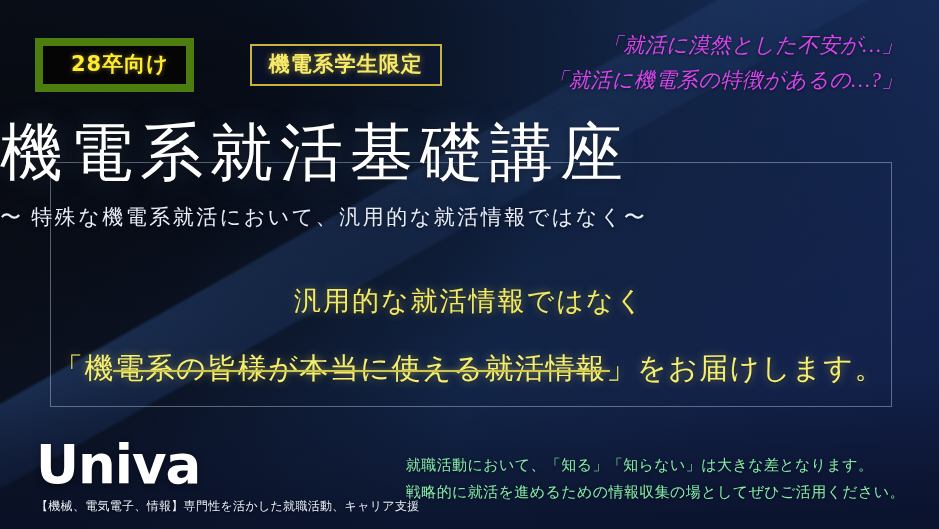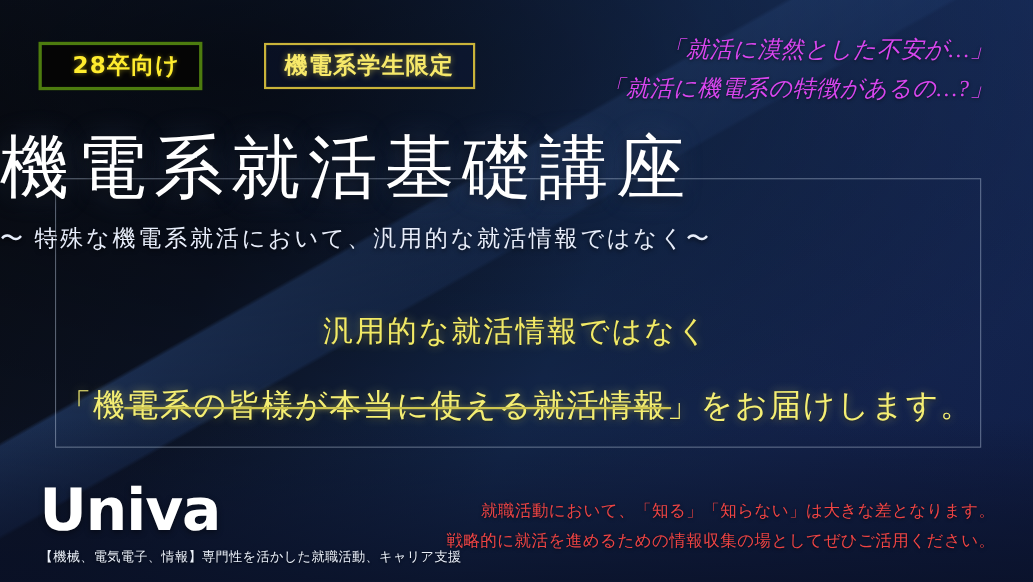--- a/index.html
+++ b/index.html
@@ -19,21 +19,21 @@
     background:radial-gradient(130% 115% at 22% 12%,rgba(0,0,0,.55) 0%,rgba(0,0,0,.18) 42%,rgba(0,0,0,0) 70%);}
   .bg-bottom{position:absolute;left:0;right:0;bottom:0;height:150px;
     background:linear-gradient(to bottom,rgba(8,14,32,0) 0%,rgba(10,17,40,.55) 60%,rgba(9,16,38,.8) 100%);}
 
   
   .badge-row{position:absolute;left:35px;top:38px;display:flex;align-items:center;gap:36px;}
   .badge{
     font-family:"DejaVu Sans","Liberation Sans",sans-serif;
     font-weight:700;font-size:21px;letter-spacing:1px;color:#ffec2e;
     padding:7px 17px 8px;line-height:1.1;white-space:nowrap;}
-  .badge-a{background:#050505;border:3px solid #4d7c0f;
+  .badge-a{background:#050505;border:8px solid #4d7c0f;
     text-shadow:0 0 5px rgba(255,232,31,.45);padding-left:28px;}
   .badge-b{background:rgba(14,27,58,.35);border:2px solid #c9b33a;color:#f7e96a;
     text-shadow:0 0 6px rgba(255,236,80,.5);margin-left:20px;}
 
   
   .quotes{position:absolute;right:36px;top:28px;text-align:right;
     color:#d946ef;font-style:italic;font-size:21px;line-height:1.65;
     letter-spacing:.5px;text-shadow:0 1px 3px rgba(0,0,0,.6);}
   .quote-2{padding-right:0;}
 
@@ -61,22 +61,22 @@
 
   
   .logo-block{position:absolute;left:36px;bottom:14px;}
   .logo-uni{
     font-family:"DejaVu Sans","Liberation Sans",sans-serif;
     font-weight:700;font-size:53px;line-height:1;color:#ffffff;
     letter-spacing:-1px;text-shadow:0 2px 6px rgba(0,0,0,.45);}
   .logo-tag{margin-top:7px;font-size:12px;color:#eaf0fa;letter-spacing:.3px;
     font-family:"DejaVu Serif","Liberation Serif",serif;
     text-shadow:0 1px 2px rgba(0,0,0,.6);}
-  .foot-note{position:absolute;right:34px;bottom:22px;text-align:right;
-    color:#ef4444;font-size:15px;line-height:1.85;letter-spacing:.4px;
+  .foot-note{position:absolute;right:34px;bottom:22px;text-align:left;
+    color:#86efac;font-size:15px;line-height:1.85;letter-spacing:.4px;
     text-shadow:0 1px 3px rgba(0,0,0,.6);}
 </style>
 </head>
 <body>
 
 <div id="stage">
 
   <div class="bg-base"></div>
   <div class="bg-wedge"></div>
   <div class="bg-wedge2"></div>

